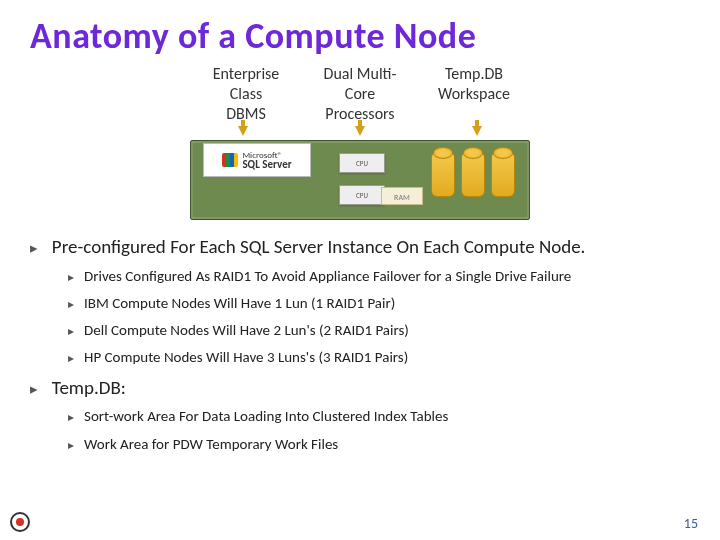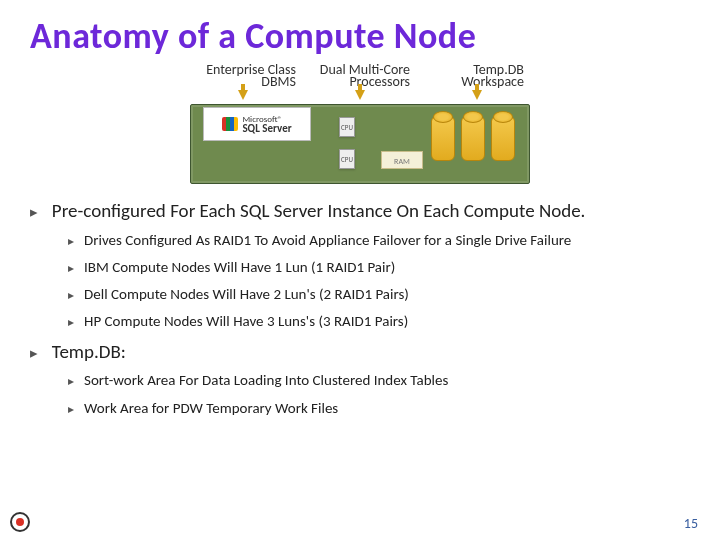--- a/index.html
+++ b/index.html
@@ -1,31 +1,31 @@
 <!DOCTYPE html>
 <html><head>
 <meta charset="utf-8">
 <style>
   * { margin: 0; padding: 0; box-sizing: border-box; }
   html, body { width: 720px; height: 540px; font-family: "Segoe UI", Calibri, sans-serif; background: #fff; color: #222; }
   .slide { width: 720px; height: 540px; position: relative; padding: 14px 30px 0 30px; }
   .title { font-size: 36px; font-weight: 700; color: #6d28d9; letter-spacing: 0.5px; margin-bottom: 6px; }
   .diagram { width: 340px; margin: 0 auto 14px auto; }
   .labels { display: flex; justify-content: space-between; padding: 0 6px; }
-  .lab { font-size: 14px; line-height: 12px; text-align: right; color: #333; width: 100px; }
+  .lab { font-size: 16px; line-height: 20px; text-align: center; color: #333; width: 100px; }
   .arrows { display: flex; justify-content: space-between; padding: 0 48px; margin-top: 2px; }
   .arrow { width: 10px; height: 14px; position: relative; }
   .arrow::before { content: ""; position: absolute; left: 50%; top: 0; transform: translateX(-50%); width: 0; height: 0; border-left: 5px solid transparent; border-right: 5px solid transparent; border-top: 10px solid #d4a017; }
   .arrow::after { content: ""; position: absolute; left: 50%; top: -6px; transform: translateX(-50%); width: 4px; height: 8px; background: #d4a017; }
   .board { background: linear-gradient(#6f8a4e,#6f8a4e); border: 1px solid #3e5530; height: 80px; position: relative; border-radius: 2px; box-shadow: inset 0 0 0 2px rgba(255,255,255,0.12); overflow: hidden; }
   .sqlbox { position: absolute; left: 12px; top: 2px; width: 108px; height: 34px; background: #fff; border: 1px solid #bbb; display: flex; align-items: center; justify-content: center; gap: 4px; font-size: 10px; color: #333; }
   .sqlflag { width: 16px; height: 14px; background: linear-gradient(90deg,#d93025 0 25%,#1a8f3c 25% 50%,#1565c0 50% 75%,#fbbc04 75% 100%); border-radius: 2px; }
   .sqltxt { font-size: 9px; line-height: 10px; }
   .sqltxt b { font-size: 11px; }
-  .cpu { position: absolute; width: 16px; height: 20px; background: #eee; border: 1px solid #999; font-size: 7px; text-align: center; line-height: 20px; color: #555; box-shadow: 0 1px 2px rgba(0,0,0,0.2); }
+  .cpu { position: absolute; width: 46px; height: 20px; background: #eee; border: 1px solid #999; font-size: 7px; text-align: center; line-height: 20px; color: #555; box-shadow: 0 1px 2px rgba(0,0,0,0.2); }
   .cpu1 { left: 148px; top: 12px; }
   .cpu2 { left: 148px; top: 44px; }
   .ram { position: absolute; left: 190px; top: 46px; width: 42px; height: 18px; background: #f4f0d8; border: 1px solid #c8bd8a; font-size: 8px; line-height: 18px; text-align: center; color: #777; }
   .drives { position: absolute; right: 14px; top: 12px; display: flex; gap: 6px; }
   .drive { width: 24px; height: 44px; background: linear-gradient(#f3c84b,#e2ab1f); border: 1px solid #b8860b; border-radius: 4px 4px 6px 6px; position: relative; }
   .drive::before { content: ""; position: absolute; top: -7px; left: 1px; right: 1px; height: 10px; background: radial-gradient(ellipse at center,#f3c84b 40%,#e2ab1f 100%); border: 1px solid #b8860b; border-radius: 50%; }
   ul.outer { list-style: none; font-size: 19px; line-height: 1.35; }
   ul.outer > li { margin-bottom: 6px; }
   ul.outer > li::before { content: "▸"; color: #555; margin-right: 10px; font-size: 15px; display: inline-block; }
   ul.inner { list-style: none; font-size: 15px; margin: 6px 0 6px 38px; }

